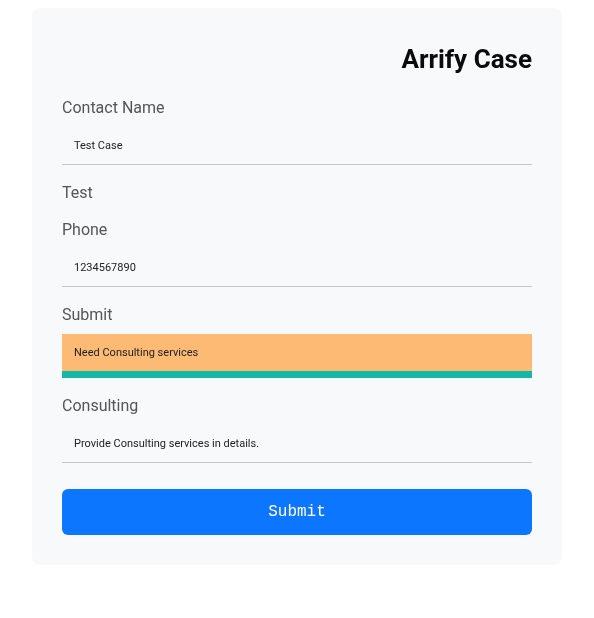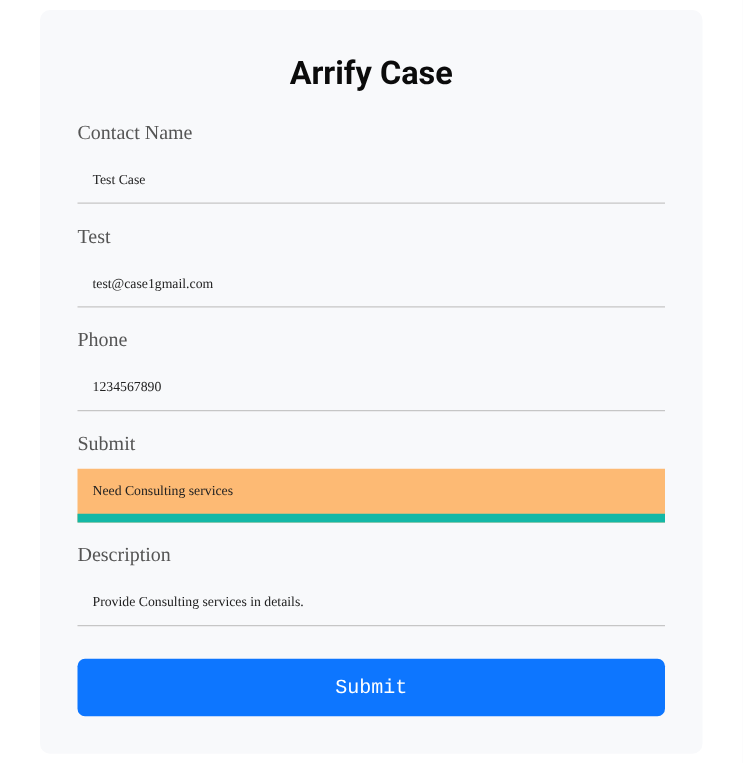--- a/index.html
+++ b/index.html
@@ -9,29 +9,28 @@
       padding: 8px 32px;
     }
     .card {
       background: #f8f9fb;
       border-radius: 8px;
       padding: 36px 30px 30px 30px;
       max-width: 530px;
       margin: 0 auto;
     }
     .title {
-      text-align: center;
+      text-align: right;
       font-size: 26px;
       font-weight: 700;
       color: #0b0b0b;
       margin-bottom: 24px;
     }
     .field {
       margin-bottom: 18px;
-      font-family: Liberation Serif, serif;
     }
     .label {
       font-size: 16px;
       color: #555;
       margin-bottom: 10px;
       display: block;
     }
     .input {
       width: 100%;
       font-size: 11px;
@@ -65,32 +64,31 @@
 <div class="card">
   <h1 class="title">Arrify Case</h1>
 
   <div class="field">
     <label class="label">Contact Name</label>
     <input type="text" class="input" value="Test Case" style="">
   </div>
 
   <div class="field">
     <label class="label">Test</label>
-    <input type="text" class="input" value="test@case1gmail.com" style="">
   </div>
 
   <div class="field">
     <label class="label">Phone</label>
     <input type="text" class="input" value="1234567890" style="">
   </div>
 
   <div class="field">
     <label class="label">Submit</label>
     <input type="text" class="input highlight" value="Need Consulting services" style="">
   </div>
 
   <div class="field">
-    <label class="label">Description</label>
+    <label class="label">Consulting</label>
     <input type="text" class="input" value="Provide Consulting services in details." style="">
   </div>
 
   <button class="submit">Submit</button>
 </div>
 
 </body></html>

